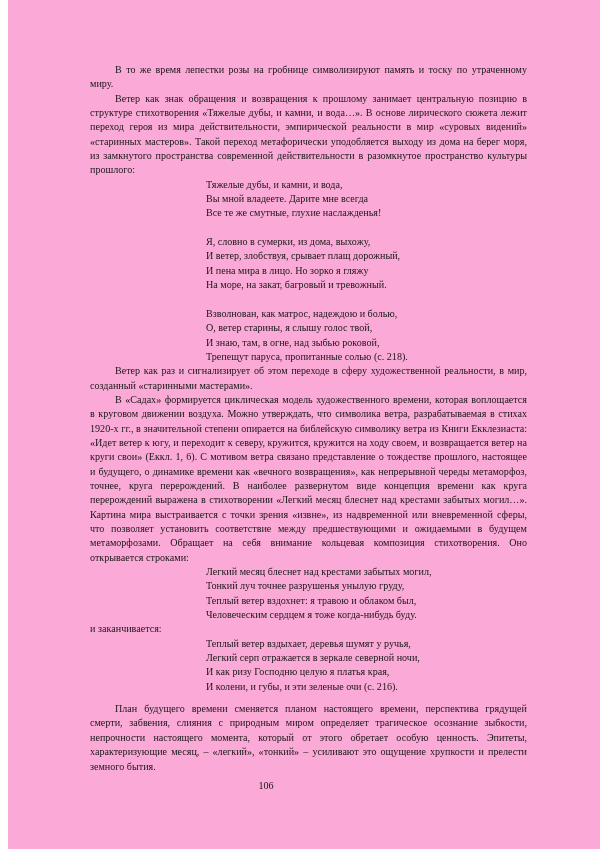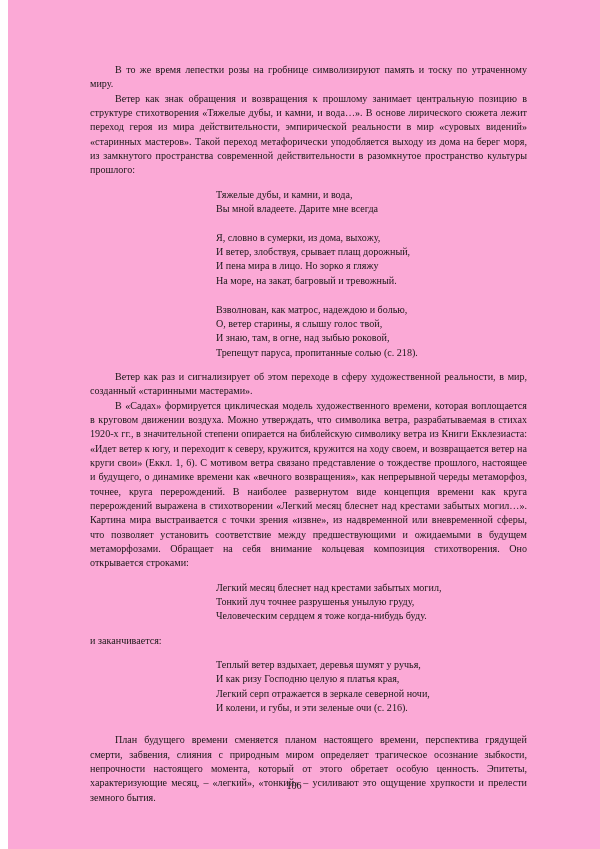--- a/index.html
+++ b/index.html
@@ -40,21 +40,21 @@
     text-indent: 25px;
     hyphens: manual;
     word-spacing: 0.1px;
   }
 
   p.para.no-indent {
     text-indent: 0;
   }
 
   .verse-block {
-    margin: 10px;
+    margin: 0;
     padding-left: 116px;
     font-size: 10.1px;
     line-height: 14.35px;
   }
 
   .verse-line {
     white-space: nowrap;
     text-align: left;
   }
 
@@ -62,21 +62,20 @@
   .gap-stanza { height: 14.35px; }
 
   .page-number {
     position: absolute;
     left: 0;
     top: 779px;
     width: 516px;
     text-align: center;
     font-size: 10.1px;
     line-height: 14px;
-    margin-left: 28px;
   }
 
   
   .page {
     filter: contrast(1.02);
   }
 </style>
 </head>
 <body>
 
@@ -84,20 +83,21 @@
 
   <div class="text-column">
 
     <p class="para">В то же время лепестки розы на гробнице символизируют память и тоску по утраченному миру.</p>
 
     <p class="para">Ветер как знак обращения и возвращения к прошлому занимает центральную позицию в структуре стихотворения «Тяжелые дубы, и камни, и вода…». В основе лирического сюжета лежит переход героя из мира действительности, эмпирической реальности в мир «суровых видений» «старинных мастеров». Такой переход метафорически уподобляется выходу из дома на берег моря, из замкнутого пространства современной действительности в разомкнутое пространство культуры прошлого:</p>
 
     <div class="verse-block">
       <div class="verse-line">Тяжелые дубы, и камни, и вода,</div>
       <div class="verse-line">Вы мной владеете. Дарите мне всегда</div>
+      <div class="verse-line">Все те же смутные, глухие наслажденья!</div>
 
       <div class="gap-stanza"></div>
 
       <div class="verse-line">Я, словно в сумерки, из дома, выхожу,</div>
       <div class="verse-line">И ветер, злобствуя, срывает плащ дорожный,</div>
       <div class="verse-line">И пена мира в лицо. Но зорко я гляжу</div>
       <div class="verse-line">На море, на закат, багровый и тревожный.</div>
 
       <div class="gap-stanza"></div>
 
@@ -107,29 +107,30 @@
       <div class="verse-line">Трепещут паруса, пропитанные солью (с. 218).</div>
     </div>
 
     <p class="para">Ветер как раз и сигнализирует об этом переходе в сферу художественной реальности, в мир, созданный «старинными мастерами».</p>
 
     <p class="para">В «Садах» формируется циклическая модель художественного времени, которая воплощается в круговом движении воздуха. Можно утверждать, что символика ветра, разрабатываемая в стихах 1920-х гг., в значительной степени опирается на библейскую символику ветра из Книги Екклезиаста: «Идет ветер к югу, и переходит к северу, кружится, кружится на ходу своем, и возвращается ветер на круги свои» (Еккл. 1, 6). С мотивом ветра связано представление о тождестве прошлого, настоящее и будущего, о динамике времени как «вечного возвращения», как непрерывной череды метаморфоз, точнее, круга перерождений. В наиболее развернутом виде концепция времени как круга перерождений выражена в стихотворении «Легкий месяц блеснет над крестами забытых могил…». Картина мира выстраивается с точки зрения «извне», из надвременной или вневременной сферы, что позволяет установить соответствие между предшествующими и ожидаемыми в будущем метаморфозами. Обращает на себя внимание кольцевая композиция стихотворения. Оно открывается строками:</p>
 
     <div class="verse-block">
       <div class="verse-line">Легкий месяц блеснет над крестами забытых могил,</div>
       <div class="verse-line">Тонкий луч точнее разрушенья унылую груду,</div>
+      <div class="verse-line">Теплый ветер вздохнет: я травою и облаком был,</div>
       <div class="verse-line">Человеческим сердцем я тоже когда-нибудь буду.</div>
     </div>
 
     <p class="para no-indent">и заканчивается:</p>
 
     <div class="verse-block">
       <div class="verse-line">Теплый ветер вздыхает, деревья шумят у ручья,</div>
+      <div class="verse-line">Легкий серп отражается в зеркале северной ночи,</div>
       <div class="verse-line">И как ризу Господню целую я платья края,</div>
-      <div class="verse-line">Легкий серп отражается в зеркале северной ночи,</div>
       <div class="verse-line">И колени, и губы, и эти зеленые очи (с. 216).</div>
     </div>
 
     <div class="gap-small"></div>
 
     <p class="para">План будущего времени сменяется планом настоящего времени, перспектива грядущей смерти, забвения, слияния с природным миром определяет трагическое осознание зыбкости, непрочности настоящего момента, который от этого обретает особую ценность. Эпитеты, характеризующие месяц, – «легкий», «тонкий» – усиливают это ощущение хрупкости и прелести земного бытия.</p>
 
   </div>
 
   <div class="page-number">106</div>

